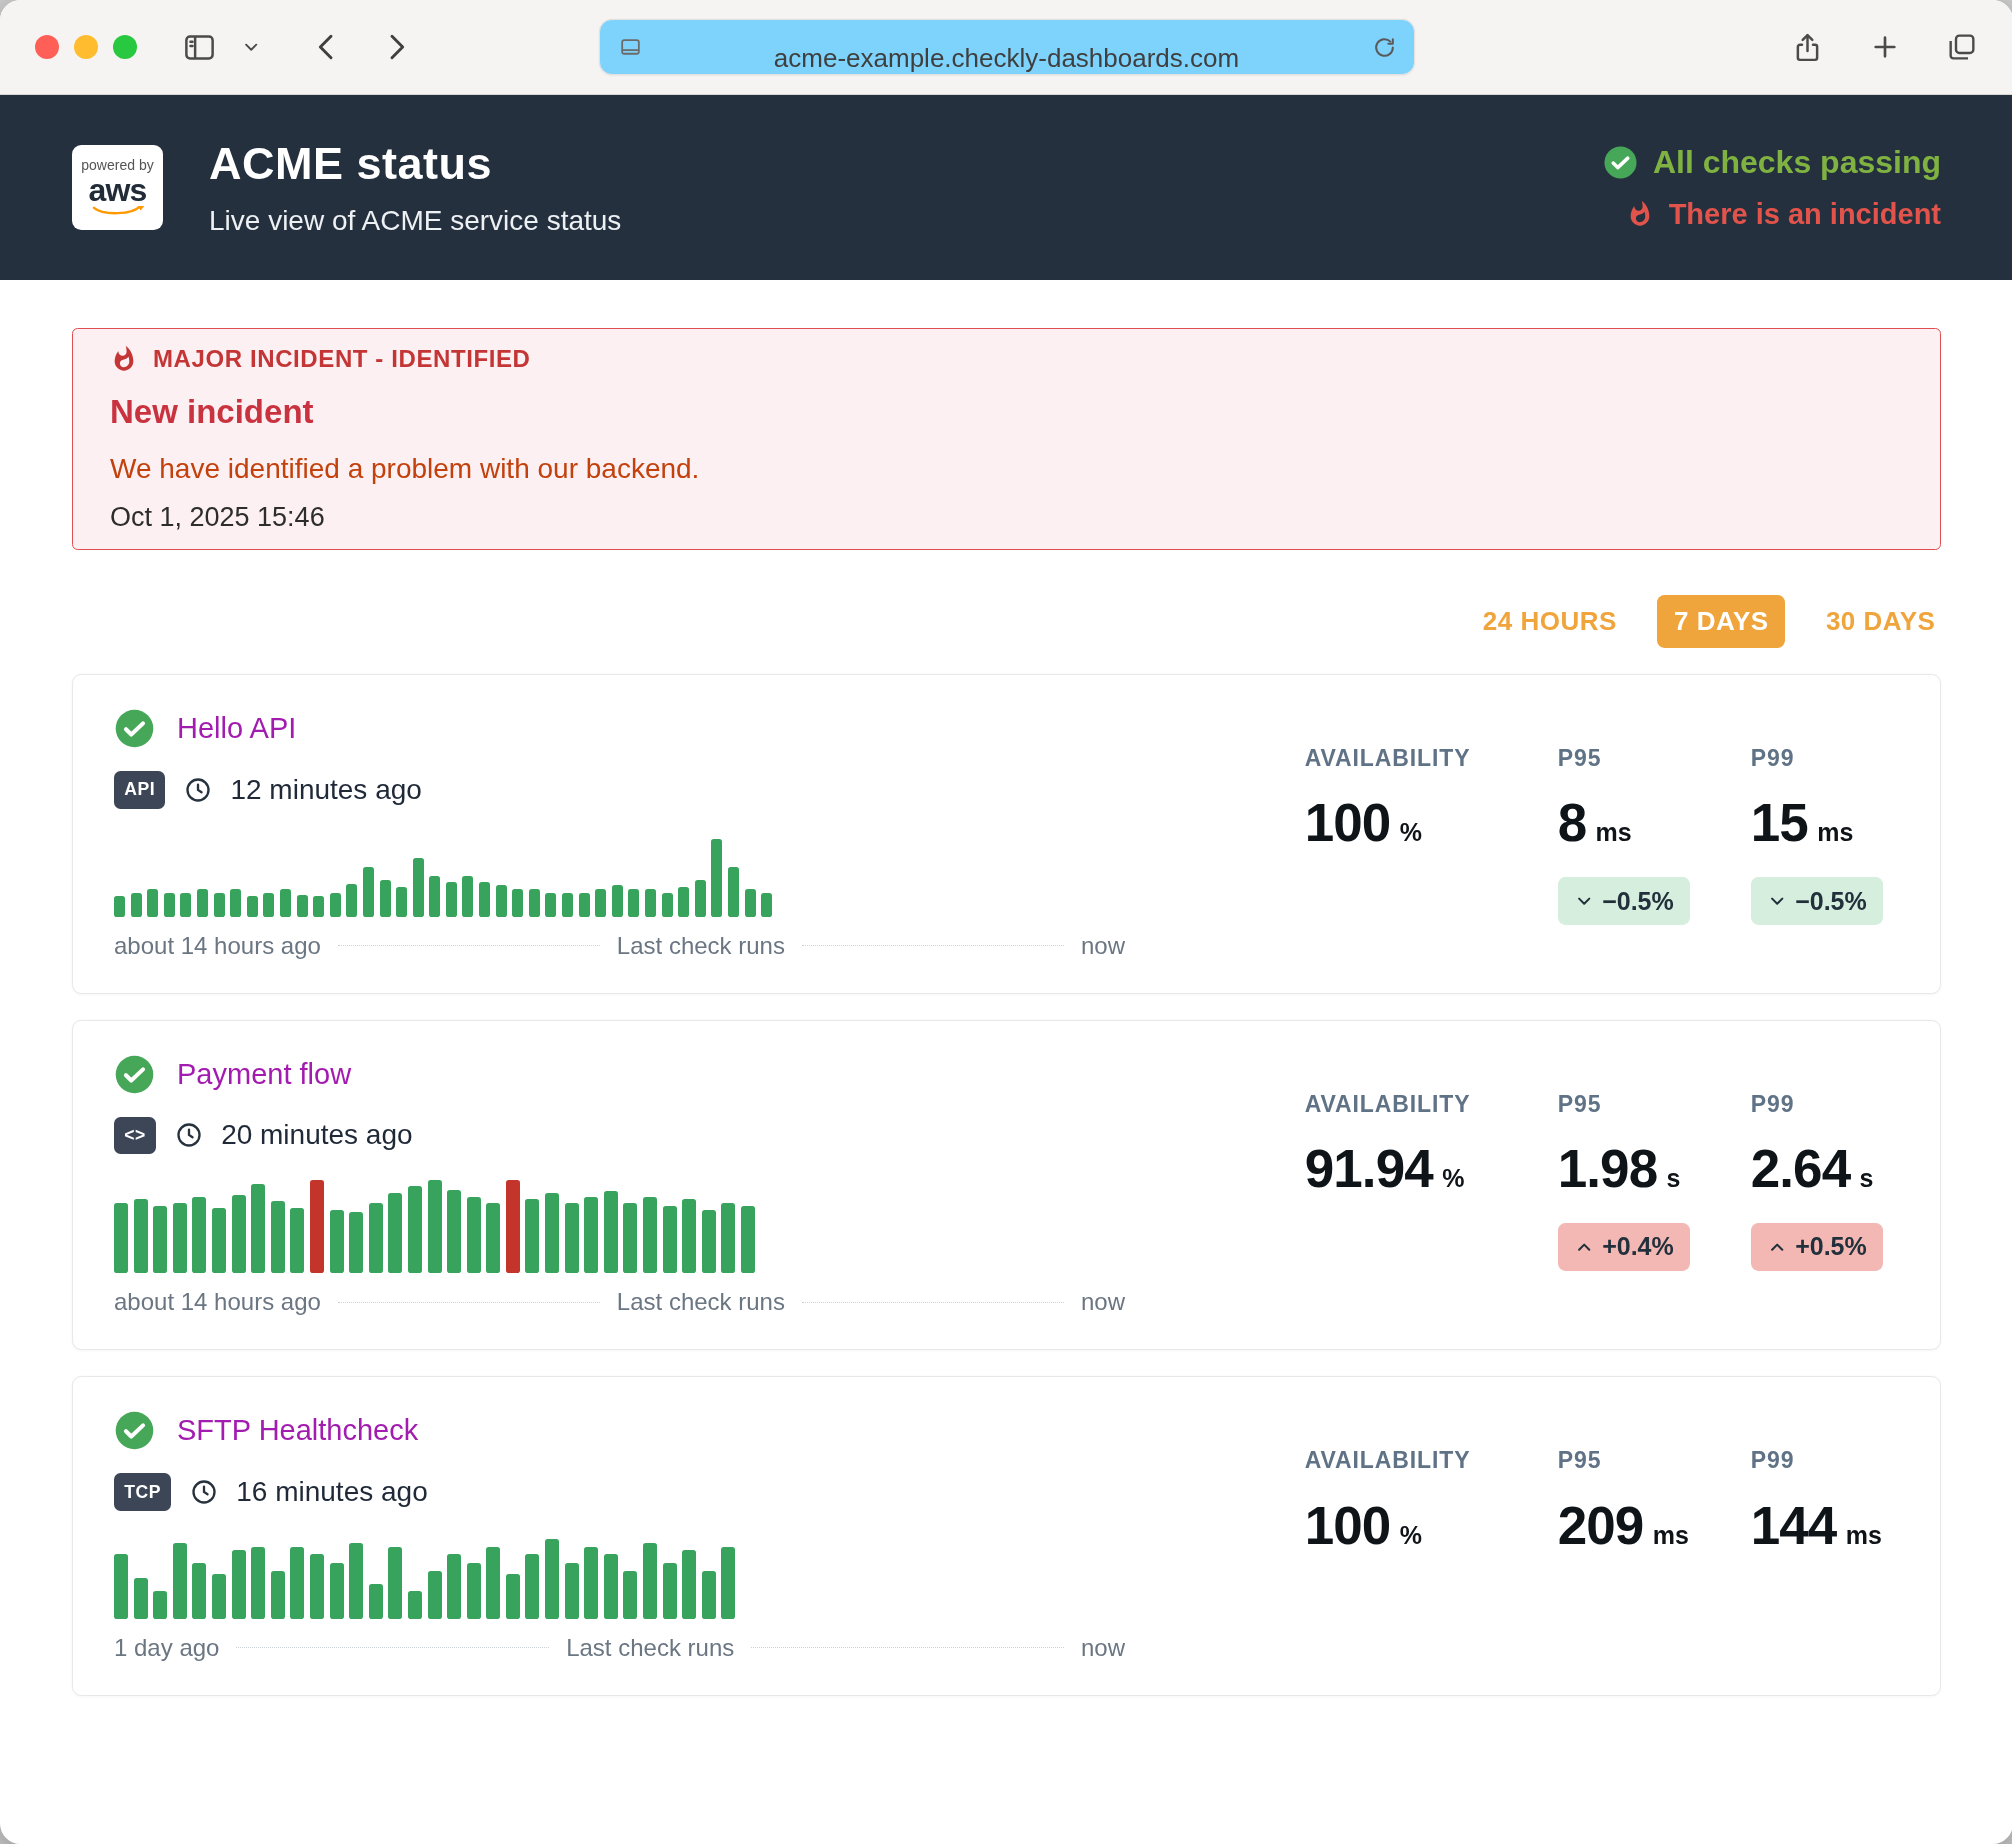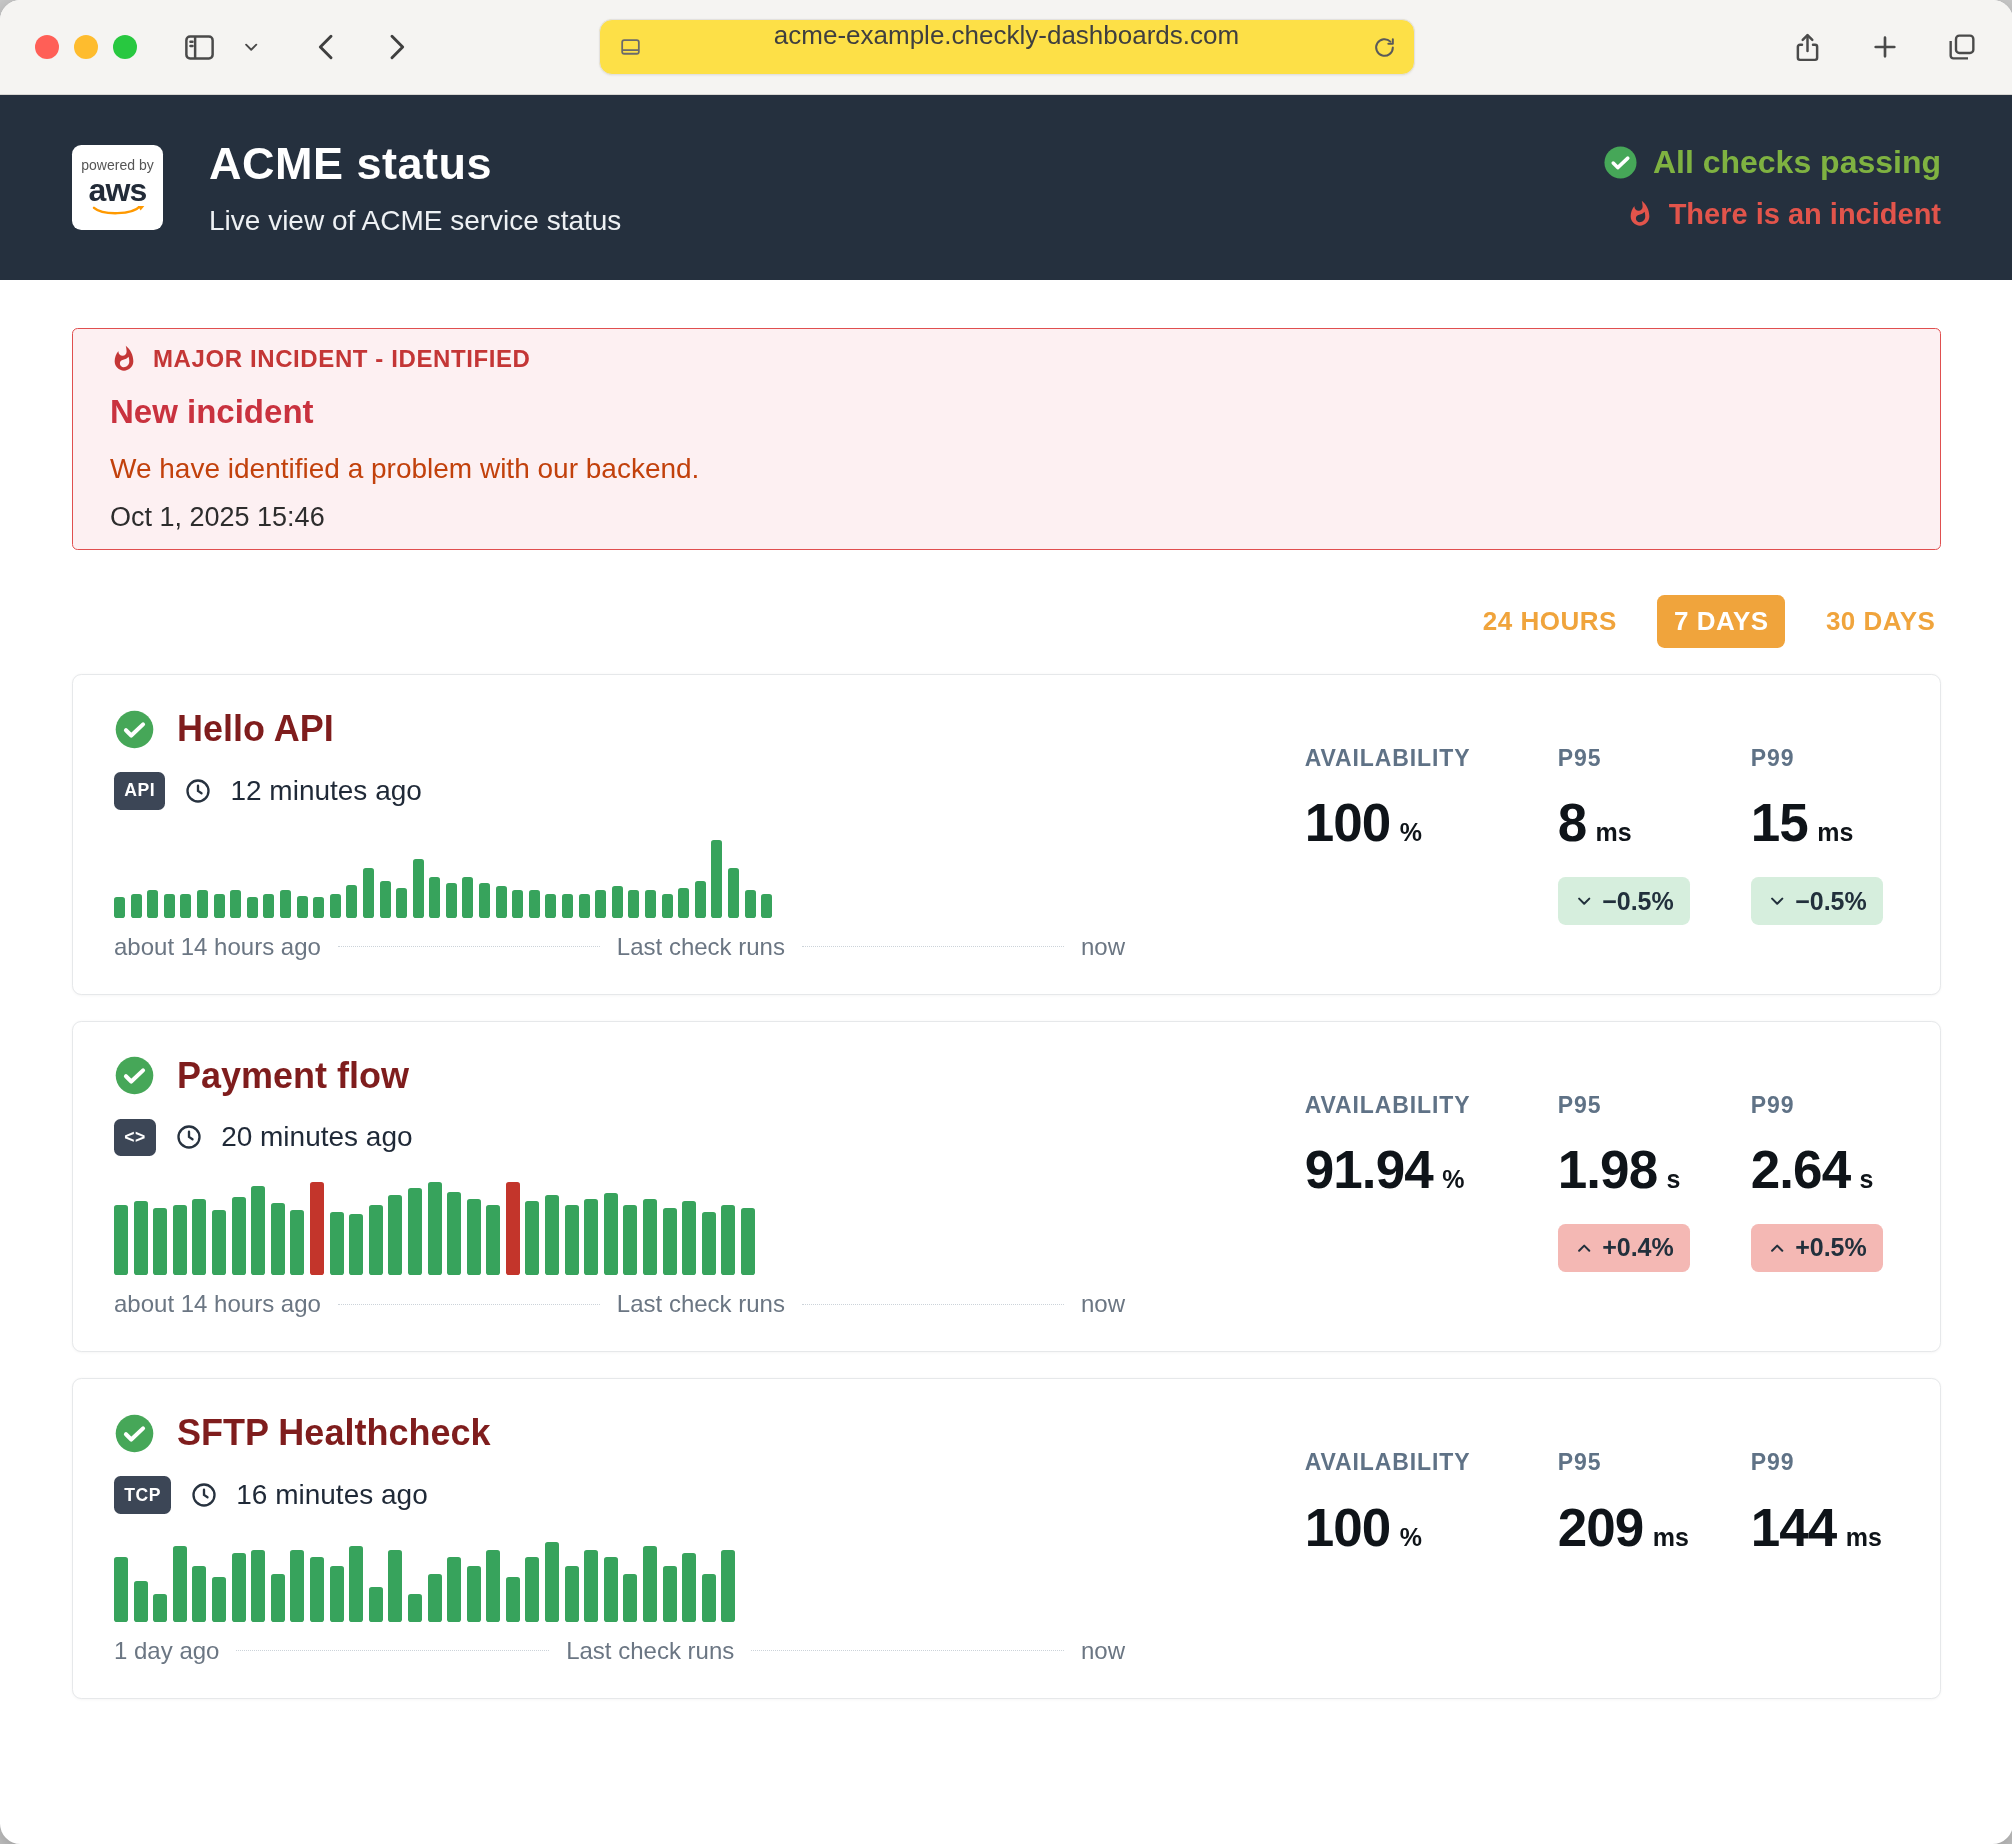--- a/index.html
+++ b/index.html
@@ -9,22 +9,22 @@
 
   
   .chrome { height:95px; background:#f5f4f2; border-bottom:0.9px solid #d8d6d3;
             display:flex; align-items:center; padding:0 35px; position:relative; }
   .traffic { display:flex; gap:15px; }
   .tl { width:24px; height:24px; border-radius:50%; }
   .tl.red{ background:#ff5f57;} .tl.yellow{ background:#febc2e;} .tl.green{ background:#28c840;}
   .chrome-group { display:flex; align-items:center; gap:24px; margin-left:45px; color:#4a4a4a; }
   .nav-arrows { display:flex; align-items:center; gap:37px; margin-left:50px; }
   .urlbar { position:absolute; left:50%; transform:translateX(-50%); width:816px; height:56px;
-            background:#fde047; border:0.9px solid #e3e1df; border-radius:13px;
-            display:flex; align-items:flex-start; justify-content:center; box-shadow:0 0.9px 1.9px rgba(0,0,0,.05); }
+            background:#7dd3fc; border:0.9px solid #e3e1df; border-radius:13px;
+            display:flex; align-items:flex-end; justify-content:center; box-shadow:0 0.9px 1.9px rgba(0,0,0,.05); }
   .urlbar .url-text { font-size:26px; color:#3f3f3f; }
   .urlbar .lefticon { position:absolute; left:18.6px; top:15px; }
   .urlbar .righticon { position:absolute; right:16.7px; top:15px; }
   .chrome-right { margin-left:auto; display:flex; align-items:center; gap:45px; }
 
   
   .dash-header { background:#25303e; padding:43px 72px; display:flex; align-items:center; }
   .aws-badge { width:91px; height:85px; background:#fff; border-radius:9.3px; margin-right:46px;
                display:flex; flex-direction:column; align-items:center; justify-content:center; }
   .aws-badge .small { font-size:14px; color:#555; }
@@ -49,21 +49,21 @@
 
   .tabs { margin-top:45px; display:flex; justify-content:flex-end; align-items:center; gap:35px; }
   .tab { background:none; border:none; cursor:pointer; font-family:inherit;
          color:#f0a43c; font-size:26px; font-weight:bold; letter-spacing:0.5px; padding:11px 5.6px; border-radius:7.4px; }
   .tab.active { background:#f0a43c; color:#fff; padding:11px 16.7px; }
 
   .card { margin-top:26px; border:0.9px solid #e6e8ea; border-radius:9.3px; background:#fff;
           box-shadow:0 0.9px 2.8px rgba(0,0,0,.04); padding:33px 41px; display:flex; }
   .card-left { flex:1; min-width:0; }
   .card-title-row { display:flex; align-items:center; gap:22px; }
-  .card-title { font-size:36px; font-weight:bold; color:#7f1d1d; }
+  .card-title { font-size:29px; font-weight:normal; color:#a21caf; }
   .meta-row { display:flex; align-items:center; gap:18.6px; margin-top:22px; color:#1f2937; font-size:28px; }
   .type-badge { background:#3c4656; color:#fff; font-size:17.6px; font-weight:bold;
                 border-radius:6.5px; padding:8.3px 10.2px; min-width:41px; text-align:center; letter-spacing:0.5px; }
   .chart { display:flex; align-items:flex-end; margin-top:26px; }
   .bar { background:#37a35c; border-radius:2.8px; flex:none; }
   .bar.fail { background:#c3352b; }
   .axis { display:flex; align-items:center; margin-top:15px; width:1011px; max-width:100%;
           color:#6b7683; font-size:24px; }
   .axis .line { flex:1; border-top:1.9px dotted #ccd3d9; margin:0 16.7px; height:0; }
 

